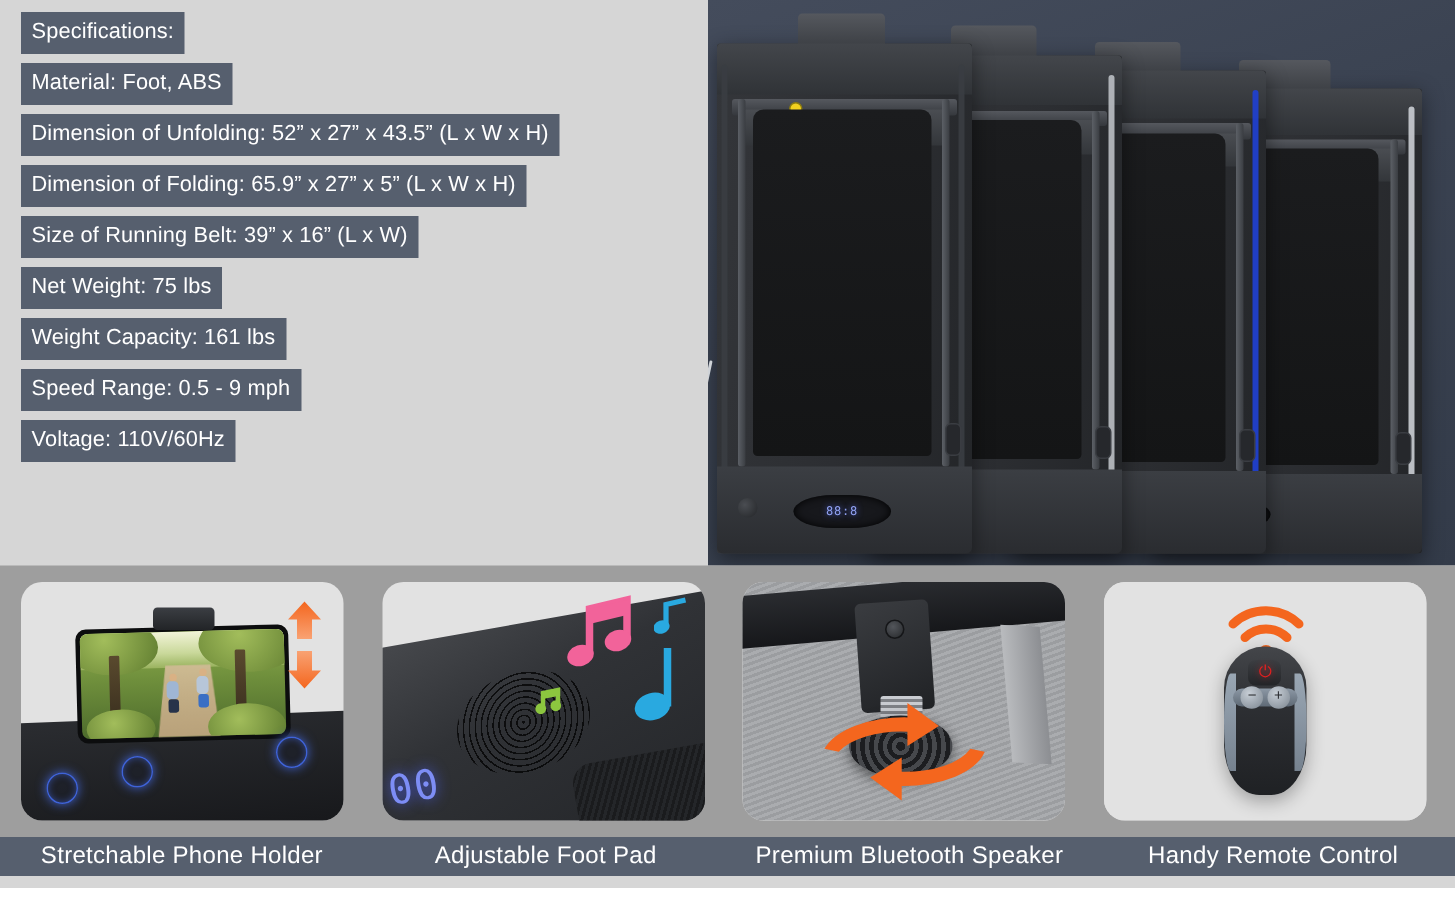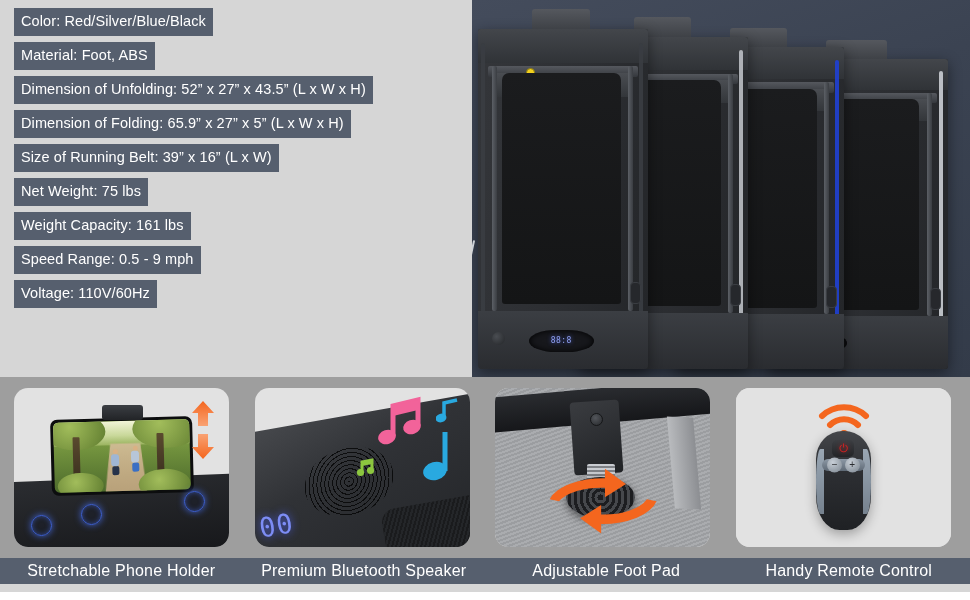--- a/index.html
+++ b/index.html
@@ -497,21 +497,21 @@
   }
 </style>
 </head>
 <body>
 
 <div id="page">
 
   <div id="top-section">
 
     <div id="spec-list">
-      <div class="spec-badge">Color: Red/Silver/Blue/Black</div>
+      <div class="spec-badge">Specifications:</div>
       <div class="spec-badge">Material: Foot, ABS</div>
       <div class="spec-badge">Dimension of Unfolding: 52” x 27” x 43.5” (L x W x H)</div>
       <div class="spec-badge">Dimension of Folding: 65.9” x 27” x 5” (L x W x H)</div>
       <div class="spec-badge">Size of Running Belt: 39” x 16” (L x W)</div>
       <div class="spec-badge">Net Weight: 75 lbs</div>
       <div class="spec-badge">Weight Capacity: 161 lbs</div>
       <div class="spec-badge">Speed Range: 0.5 - 9 mph</div>
       <div class="spec-badge">Voltage: 110V/60Hz</div>
     </div>
 
@@ -745,20 +745,20 @@
             <span>+</span>
           </div>
         </div>
       </div>
     </div>
 
   </div>
 
   <div id="label-strip">
     <div class="feature-label">Stretchable Phone Holder</div>
+    <div class="feature-label">Adjustable Foot Pad</div>
     <div class="feature-label">Premium Bluetooth Speaker</div>
-    <div class="feature-label">Adjustable Foot Pad</div>
     <div class="feature-label">Handy Remote Control</div>
   </div>
 
   <div id="bottom-white"></div>
 
 </div>
 
 </body></html>

